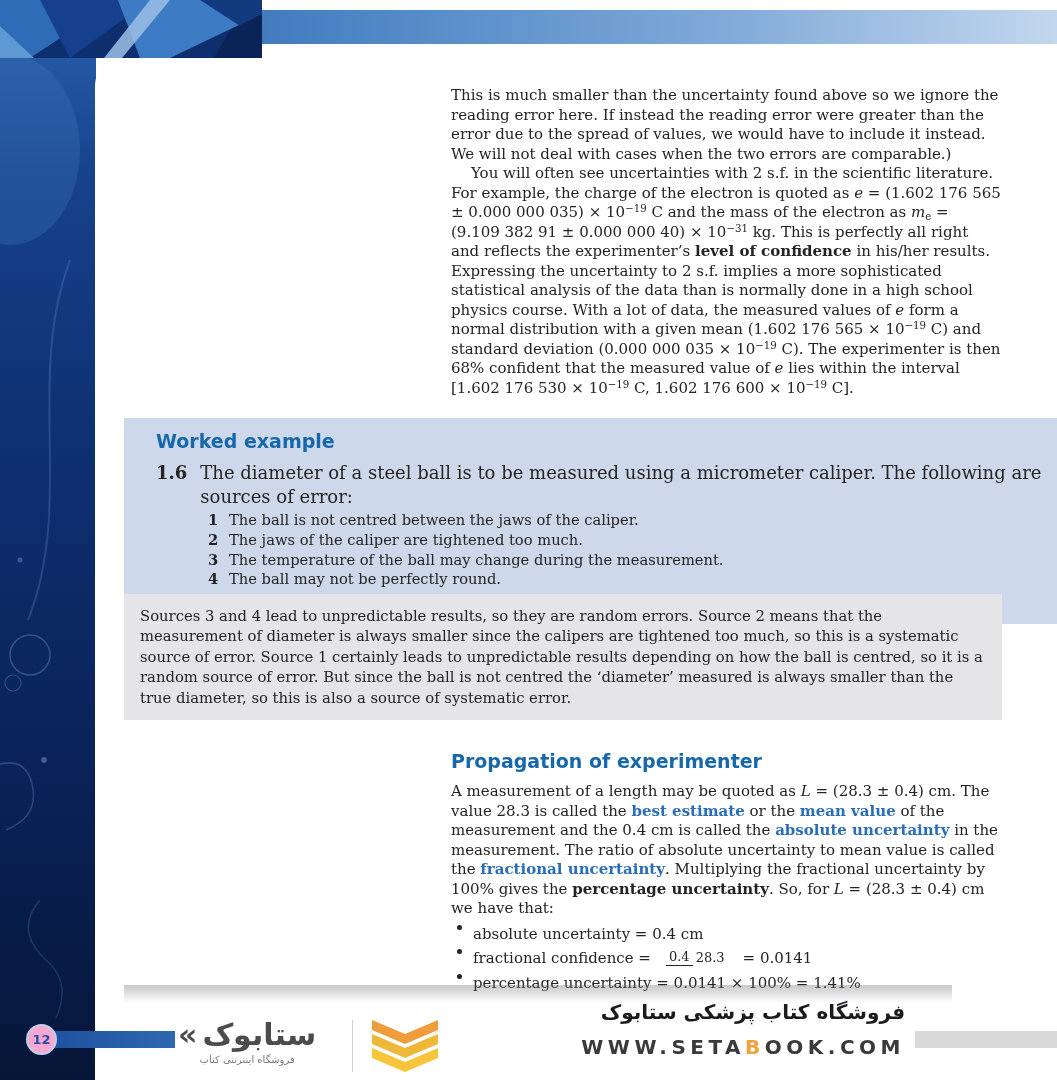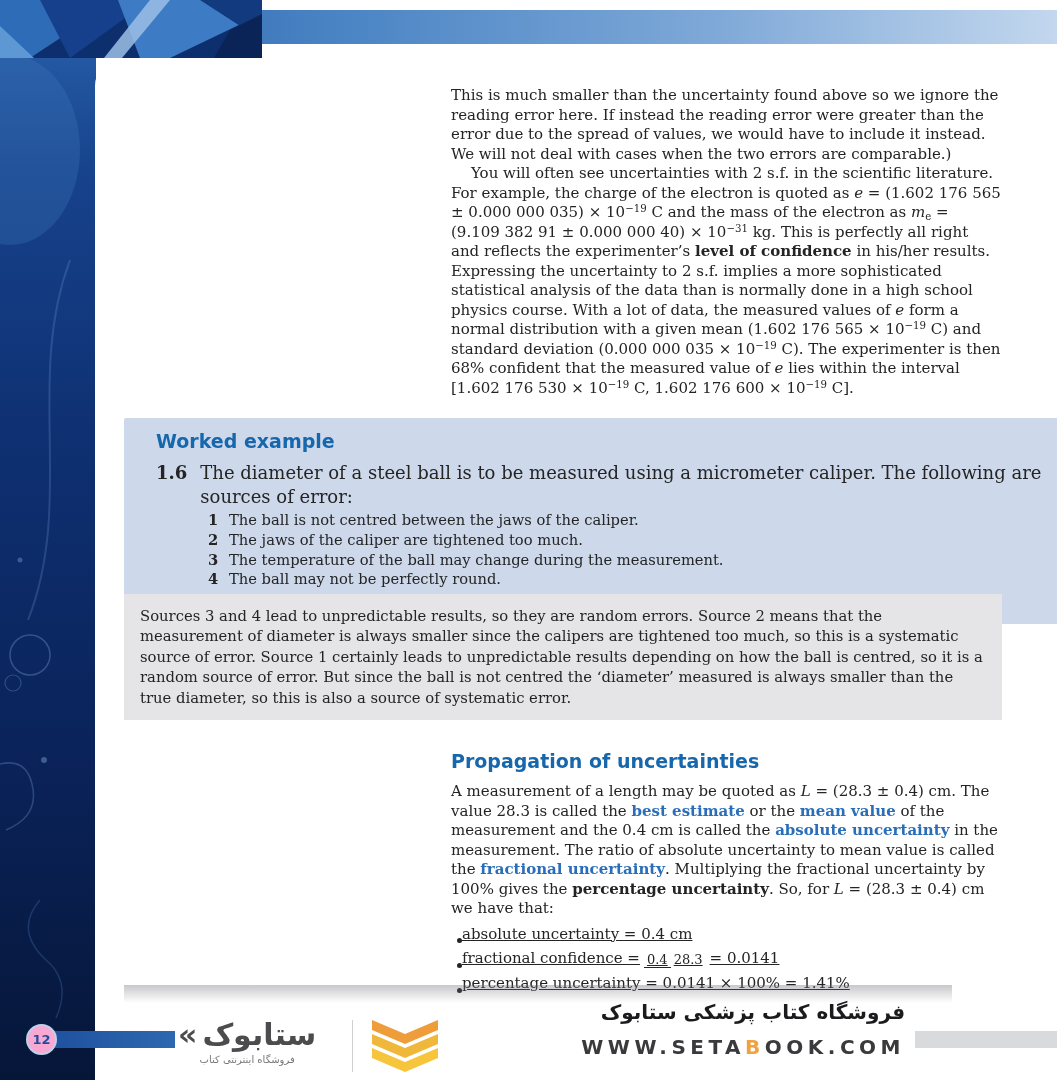--- a/index.html
+++ b/index.html
@@ -50,21 +50,21 @@
   
   .answer-box{position:absolute;left:29px;top:536px;width:878px;box-sizing:border-box;
     background:var(--answer-bg);padding:12px 16px;font-size:14.8px;line-height:1.38;}
   .answer-box p{margin:0;}
   
   .prop{position:absolute;left:356px;top:692px;width:552px;}
   .prop-title{font-family:"DejaVu Sans","Liberation Sans",sans-serif;font-weight:bold;
     color:var(--heading);font-size:19px;margin:0 0 10px;}
   .prop-body{font-size:15px;line-height:1.3;margin:0 0 4px;}
   .bullets{list-style:none;margin:4px 0 0;padding:0;font-size:15px;}
-  .bullets li{display:flex;align-items:flex-end;margin:6px 0;padding-left:6px;line-height:1.25;text-decoration:underline;}
+  .bullets li{display:flex;align-items:flex-start;gap:11px;margin:6px 0;padding-left:6px;line-height:1.25;}
   .dot{width:5px;height:5px;border-radius:50%;background:#242424;flex:none;}
   .frac{display:inline-flex;flex-direction:row;align-items:center;font-size:13px;
     line-height:1.18;margin:0 4px;}
   .frac .fn{border-bottom:1px solid #242424;padding:0 3px;}
   .frac .fd{padding:0 3px;}
   
   .badge{position:absolute;left:26px;top:1024px;width:31px;height:31px;z-index:6;
     border-radius:50%;background:#f9a8d4;border:2px solid #bcd2ea;color:var(--footer-blue);
     font:bold 13px "DejaVu Sans","Liberation Sans",sans-serif;
     display:flex;align-items:center;justify-content:center;box-sizing:border-box;}
@@ -149,21 +149,21 @@
         </li>
       </ul>
       <div class="we-q">Determine which of these are random and which are systematic sources of error.</div>
     </section>
 
     <section class="answer-box">
       <p>Sources 3 and 4 lead to unpredictable results, so they are random errors. Source 2 means that the measurement of diameter is always smaller since the calipers are tightened too much, so this is a systematic source of error. Source 1 certainly leads to unpredictable results depending on how the ball is centred, so it is a random source of error. But since the ball is not centred the ‘diameter’ measured is always smaller than the true diameter, so this is also a source of systematic error.</p>
     </section>
 
     <section class="prop">
-      <h2 class="prop-title">Propagation of uncertainties</h2>
+      <h2 class="prop-title">Propagation of experimenter</h2>
       <p class="prop-body"><span>A measurement of a length may be quoted as </span><span class="it">L</span><span> = (28.3 ± 0.4) cm. The value 28.3 is called the </span><span class="b c">best estimate</span><span> or the </span><span class="b c">mean value</span><span> of the measurement and the 0.4 cm is called the </span><span class="b c">absolute uncertainty</span><span> in the measurement. The ratio of absolute uncertainty to mean value is called the </span><span class="b c">fractional uncertainty</span><span>. Multiplying the fractional uncertainty by 100% gives the </span><span class="b">percentage uncertainty</span><span>. So, for </span><span class="it">L</span><span> = (28.3 ± 0.4) cm we have that:</span></p>
       <ul class="bullets">
         <li>
           <span class="dot"></span>
           <span>absolute uncertainty = 0.4 cm</span>
         </li>
         <li>
           <span class="dot"></span>
           <span>fractional confidence = </span>
           <span class="frac">

